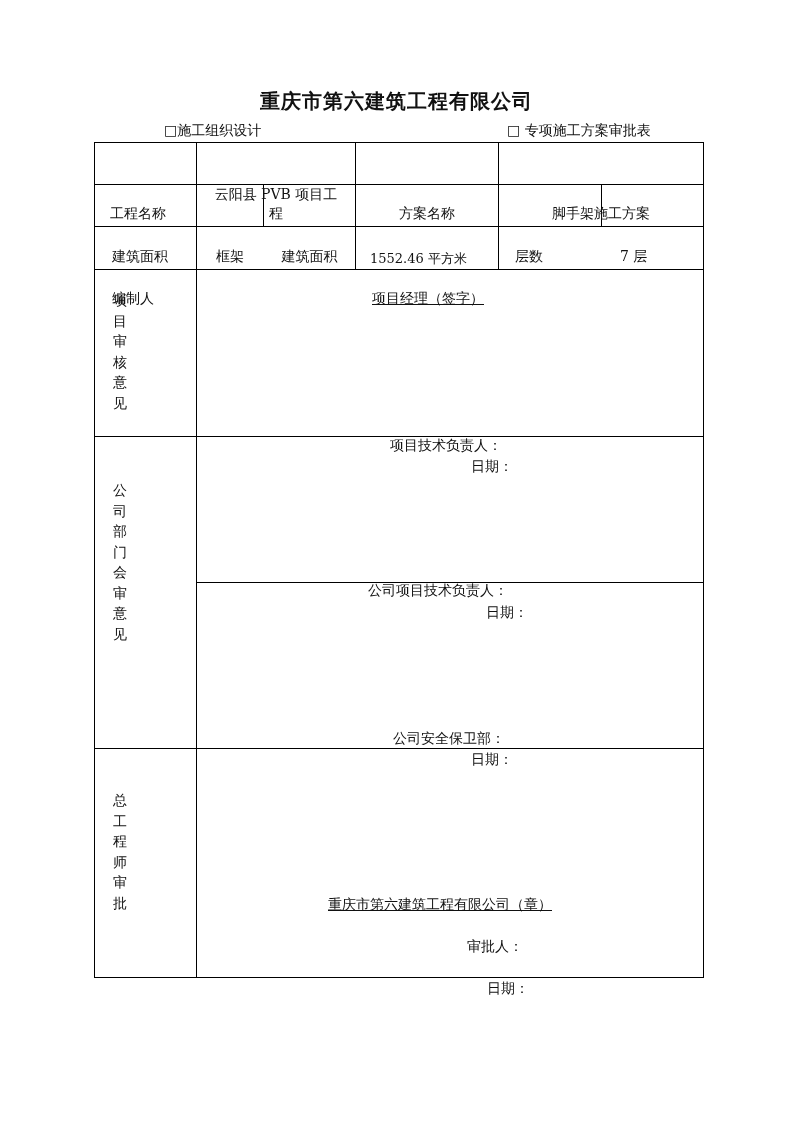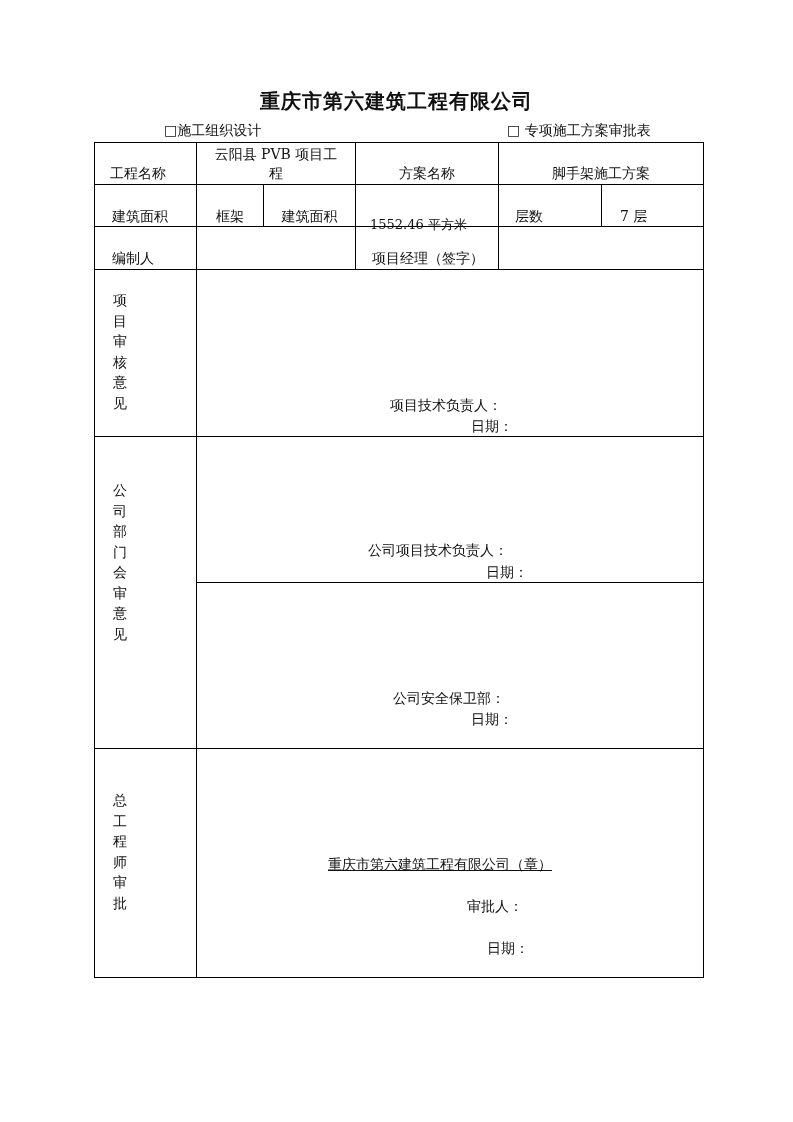--- a/index.html
+++ b/index.html
@@ -2,21 +2,21 @@
 <html><head>
 <meta charset="utf-8">
 <style>
   html, body { margin:0; padding:0; background:#ffffff; }
   body { width:793px; height:1122px; position:relative; font-family:"DejaVu Serif","Liberation Serif",serif; color:#111; overflow:hidden; }
   .abs { position:absolute; }
   .title { left:0; width:793px; top:88px; text-align:center; font-size:20px; font-weight:bold; letter-spacing:1px; font-family:"DejaVu Sans","Liberation Sans",sans-serif; }
   .sub { top:122px; font-size:14px; }
   .line-h { position:absolute; height:1px; background:#000; }
   .line-v { position:absolute; width:1px; background:#000; }
-  .cell { position:absolute; font-size:14px; line-height:18px; }
+  .cell { position:absolute; font-size:14px; line-height:18px;margin-top:40px; }
   .vert { position:absolute; font-size:14px; line-height:20.5px; width:20px; text-align:center; }
   .c { text-align:center; }
 </style>
 </head>
 <body>
 
 <div class="abs title">重庆市第六建筑工程有限公司</div>
 <div class="abs sub" style="left:164px;">□施工组织设计</div>
 <div class="abs sub" style="left:507px;">□ 专项施工方案审批表</div>
 
@@ -41,27 +41,27 @@
 
   <div class="cell" style="left:110px; top:164px;">工程名称</div>
   <div class="cell c" style="left:197px; width:158px; top:145px;">云阳县 PVB 项目工</div>
   <div class="cell c" style="left:197px; width:158px; top:164px;">程</div>
   <div class="cell c" style="left:356px; width:142px; top:164px;">方案名称</div>
   <div class="cell c" style="left:499px; width:204px; top:164px;">脚手架施工方案</div>
 
   <div class="cell" style="left:112px; top:207px;">建筑面积</div>
   <div class="cell c" style="left:197px; width:66px; top:207px;">框架</div>
   <div class="cell c" style="left:264px; width:91px; top:207px;">建筑面积</div>
-  <div class="cell" style="left:370px; top:216px; font-size:13px;">1552.46 平方米</div>
+  <div class="cell" style="left:370px; top:210px; font-size:13px;">1552.46 平方米</div>
   <div class="cell" style="left:515px; top:207px;">层数</div>
   <div class="cell" style="left:620px; top:207px;">7 层</div>
 
   <div class="cell" style="left:112px; top:249px;">编制人</div>
   <div class="cell" style="left:198px; width:155px; top:249px;"></div>
-  <div class="cell" style="left:372px; top:249px;">项目经理（签字）</div>
+  <div class="cell" style="left:372px; top:249px;text-decoration:underline;">项目经理（签字）</div>
   <div class="cell" style="left:500px; width:200px; top:249px;"></div>
 
   <div class="vert" style="left:110px; top:290px;">
     <div>项</div>
     <div>目</div>
     <div>审</div>
     <div>核</div>
     <div>意</div>
     <div>见</div>
   </div>

